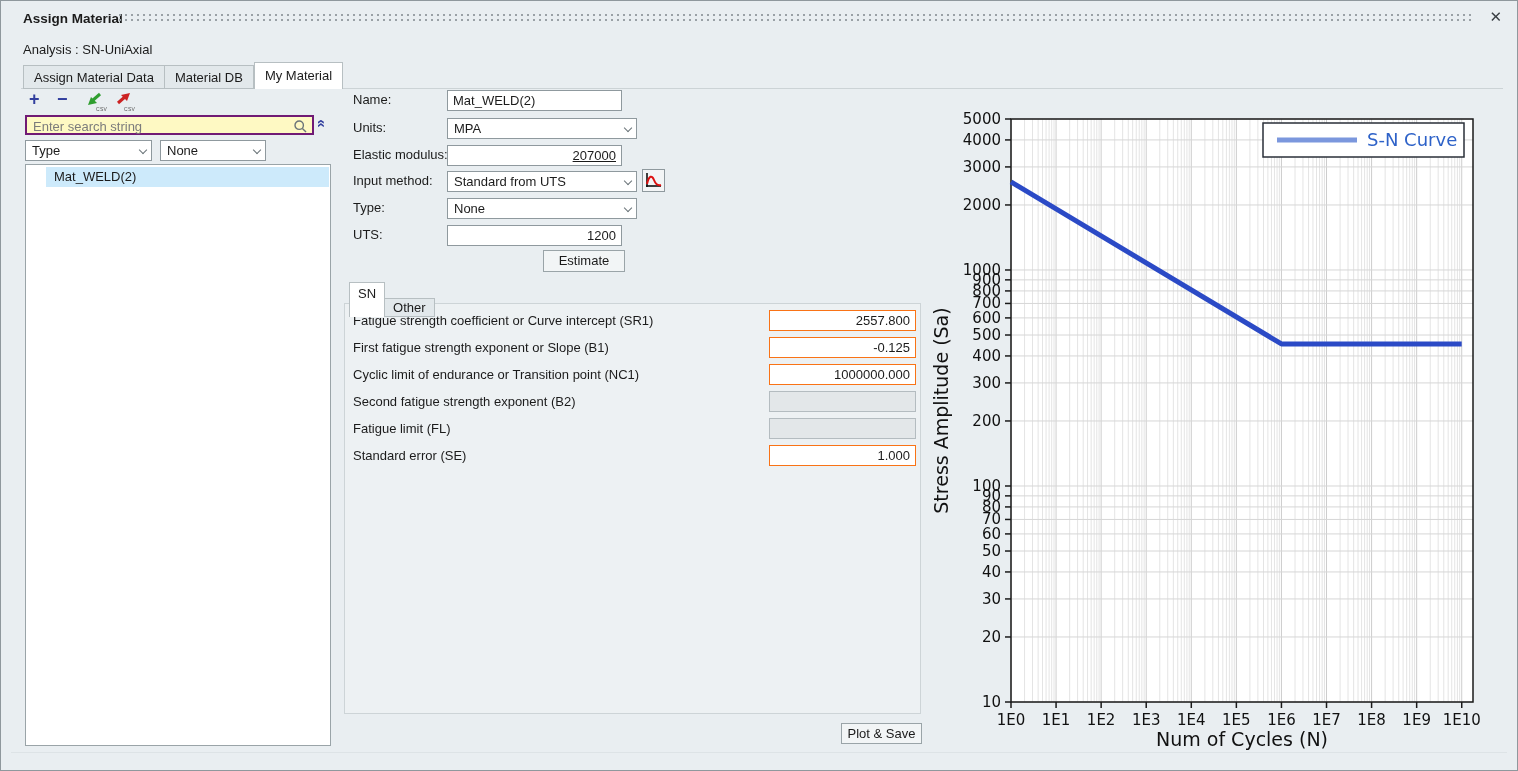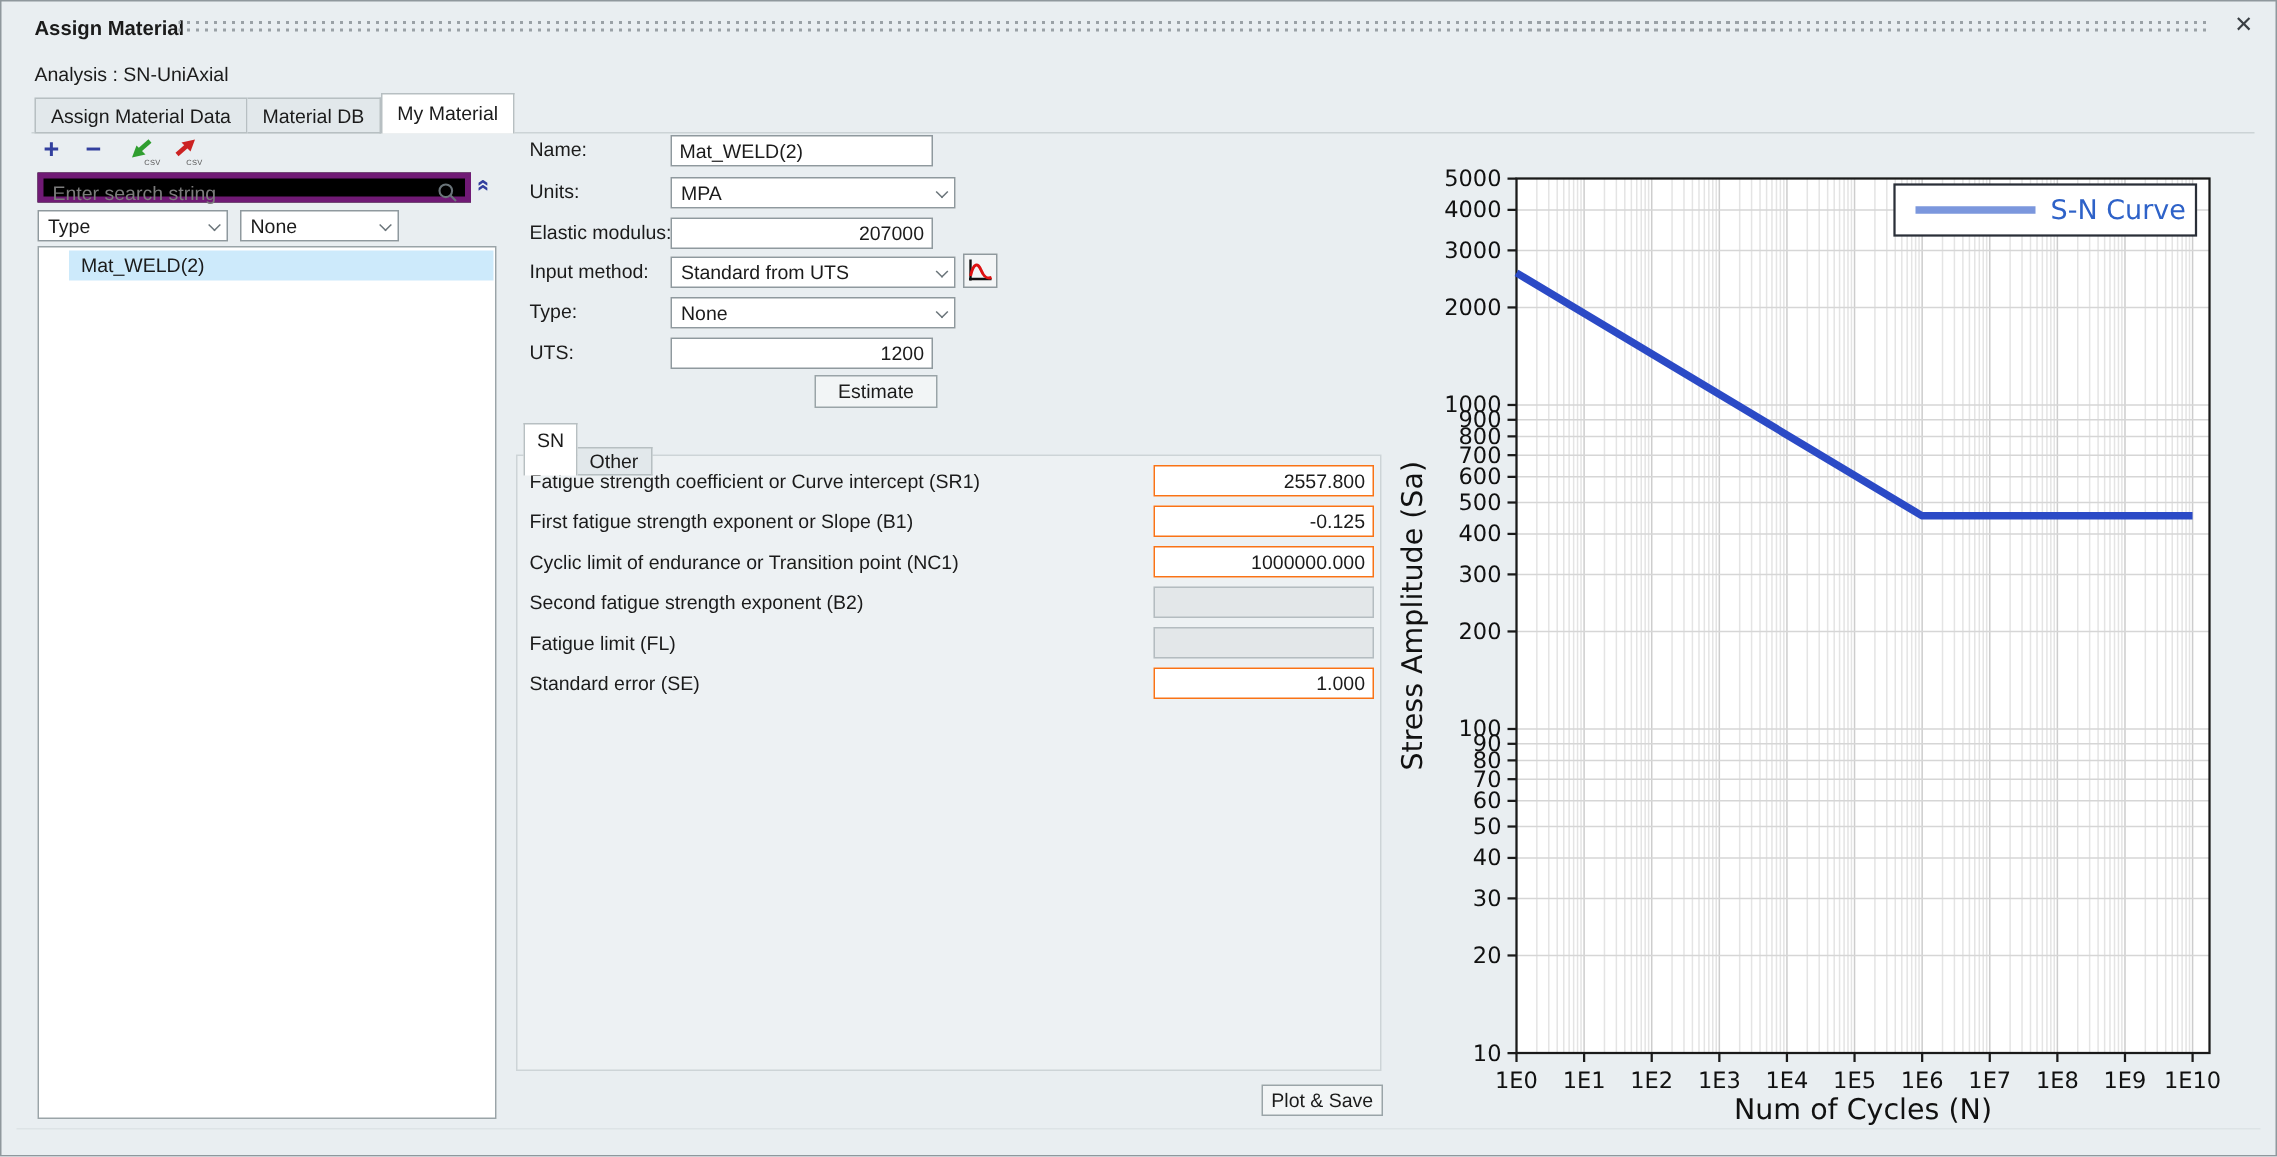--- a/index.html
+++ b/index.html
@@ -27,21 +27,21 @@
        border-left:none;white-space:nowrap;cursor:pointer;}
   .tab:first-child{border-left:1px solid #b7bfc2;}
   .tab.active{height:27px;line-height:26px;background:#ffffff;border:1px solid #b7bfc2;border-bottom:none;
               position:relative;z-index:4;}
   .tabstrip-line{position:absolute;left:20px;right:14px;top:87px;border-top:1px solid #ccd3d6;z-index:1;}
 
   
   .tb-icon{position:absolute;top:90px;font-weight:700;color:#323f9e;font-size:18px;cursor:pointer;line-height:16px;}
   .csv-icon{position:absolute;top:91px;width:20px;height:17px;cursor:pointer;}
   .csv-label{position:absolute;right:-2px;bottom:-3px;font-size:5px;color:#555;letter-spacing:0.2px;}
-  .searchbox{position:absolute;left:24px;top:114px;width:289px;height:20px;background:#000000;border:4px solid #701a75;}
+  .searchbox{position:absolute;left:24px;top:114px;width:289px;height:20px;background:#fef9c3;border:2px solid #701a75;}
   .search-ph{position:absolute;left:6px;top:2px;color:#7c7c7c;font-size:13px;}
   .search-glass{position:absolute;right:4px;top:2px;}
   .collapse{position:absolute;left:317px;top:114px;color:#323f9e;font-weight:700;font-size:15px;
             transform:rotate(90deg);cursor:pointer;}
 
   .combo{position:absolute;height:21px;background:#fff;border:1px solid #8f999e;cursor:pointer;}
   .combo .val{position:absolute;left:6px;top:1px;line-height:18px;white-space:nowrap;overflow:hidden;right:18px;}
   .combo .chev{position:absolute;right:5px;top:6px;width:6px;height:6px;
                border-right:1.6px solid #6a7479;border-bottom:1.6px solid #6a7479;transform:rotate(45deg);}
 
@@ -140,21 +140,21 @@
   <span class="flabel" style="top:91px;">Name:</span>
   <div class="tinput" style="top:89px;">Mat_WELD(2)</div>
 
   <span class="flabel" style="top:119px;">Units:</span>
   <div class="combo" style="left:446px;top:117px;width:190px;">
     <span class="val">MPA</span>
     <span class="chev"></span>
   </div>
 
   <span class="flabel" style="top:146px;">Elastic modulus:</span>
-  <div class="tinput num" style="top:144px;">207000</div>
+  <div class="tinput num" style="top:144px;text-decoration:underline;">207000</div>
 
   <span class="flabel" style="top:172px;">Input method:</span>
   <div class="combo" style="left:446px;top:170px;width:190px;">
     <span class="val">Standard from UTS</span>
     <span class="chev"></span>
   </div>
   <div class="curve-btn">
     <svg width="19" height="19" viewBox="0 0 19 19">
       <line x1="3" y1="2" x2="3" y2="16" stroke="#111" stroke-width="1.6"></line>
       <line x1="2" y1="15" x2="17" y2="15" stroke="#111" stroke-width="1.6"></line>

